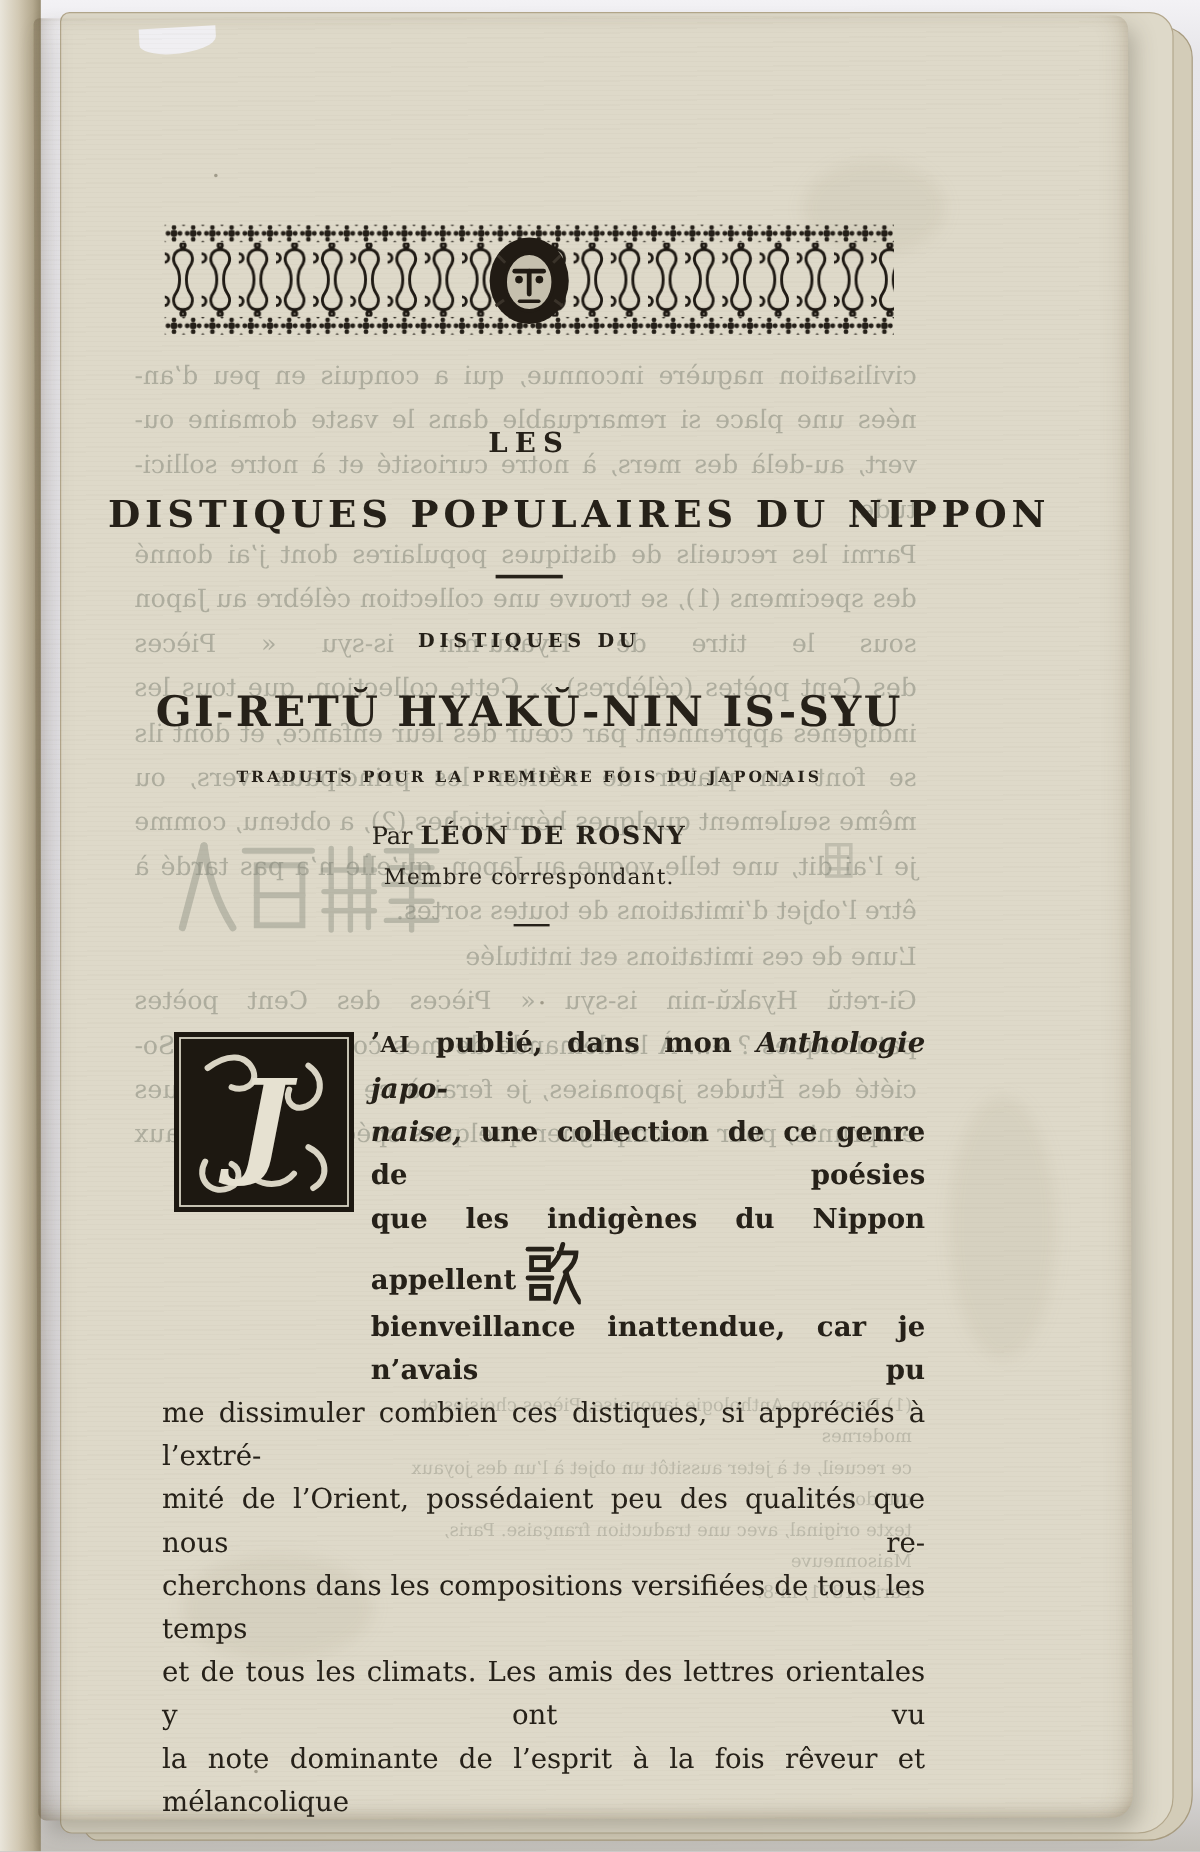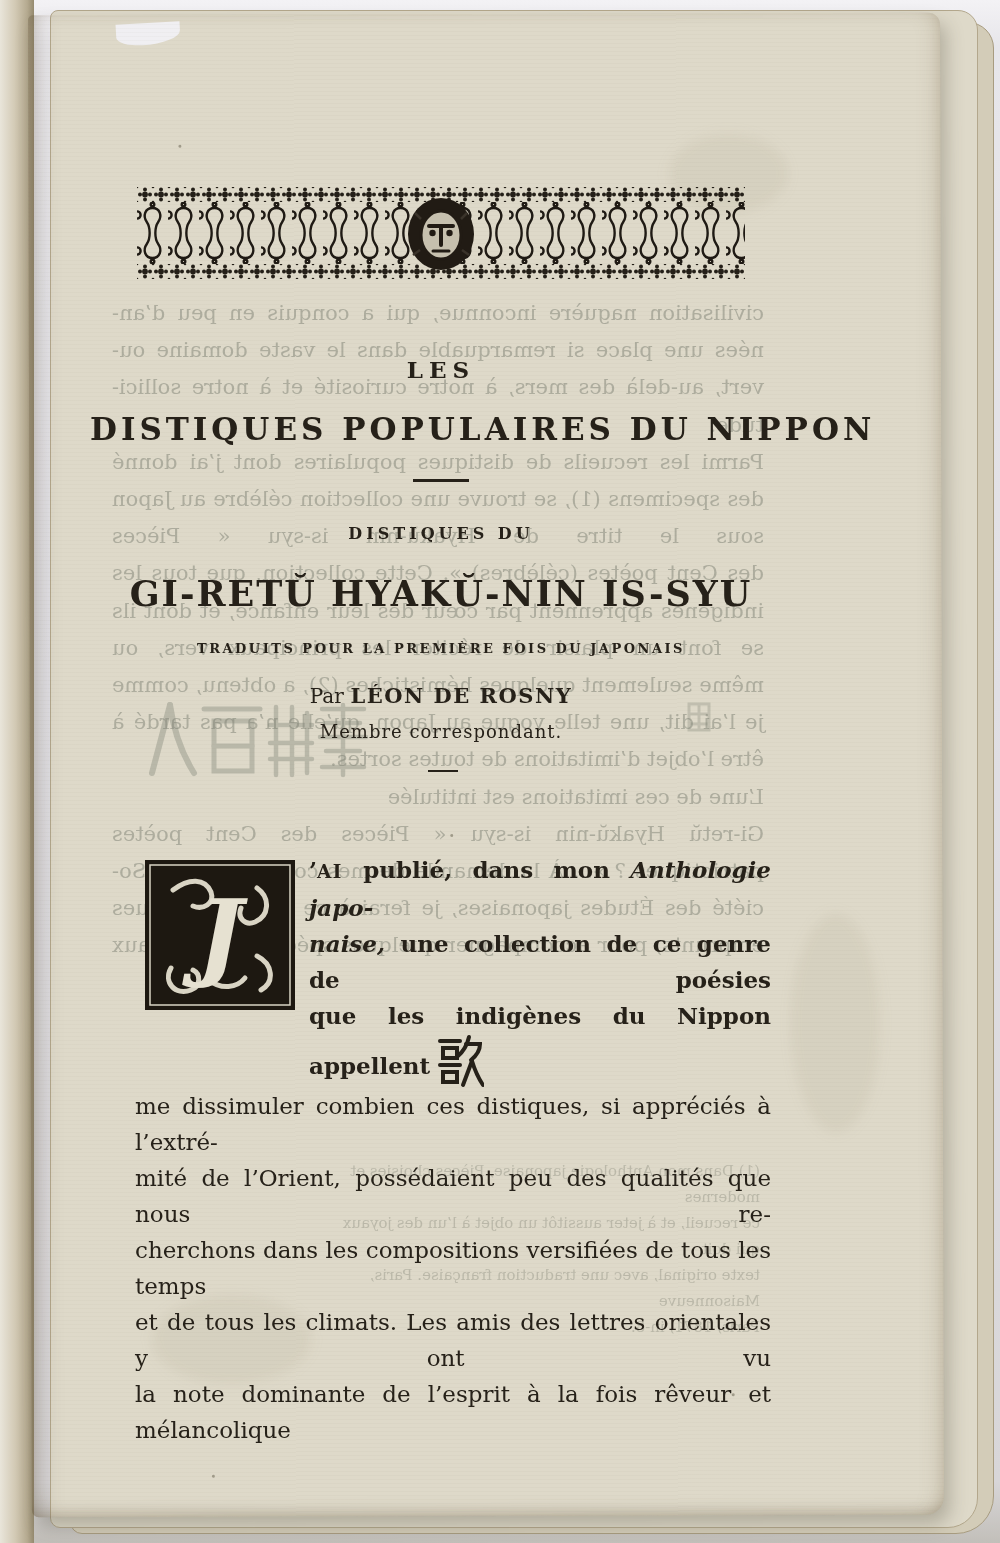--- a/index.html
+++ b/index.html
@@ -255,20 +255,21 @@
           <path d="M4,7 H24"></path>
               <path d="M7,14 h14 v10 h-14 z"></path>
           <path d="M4,31 H24"></path>
               <path d="M7,38 h14 v10 h-14 z"></path>
           <path d="M33,3 C31,12 27,18 21,23"></path>
           <path d="M30,10 h14 c0,7 -4,12 -9,16"></path>
           <path d="M36,27 L27,51"></path>
               <path d="M36,27 C39,37 43,45 47,51"></path>
         </g>
       </svg></div>
+        <div class="pline indent" data-interactable="false"><span data-interactable="false">bienveillance inattendue, car je n’avais pu</span></div>
         <div class="pline" data-interactable="false"><span data-interactable="false">me dissimuler combien ces distiques, si appréciés à l’extré-</span></div>
         <div class="pline" data-interactable="false"><span data-interactable="false">mité de l’Orient, possédaient peu des qualités que nous re-</span></div>
         <div class="pline" data-interactable="false"><span data-interactable="false">cherchons dans les compositions versifiées de tous les temps</span></div>
         <div class="pline" data-interactable="false"><span data-interactable="false">et de tous les climats. Les amis des lettres orientales y ont vu</span></div>
         <div class="pline" data-interactable="false"><span data-interactable="false">la note dominante de l’esprit à la fois rêveur et mélancolique</span></div>
       </div>
 
   </div>
 </div>
 

